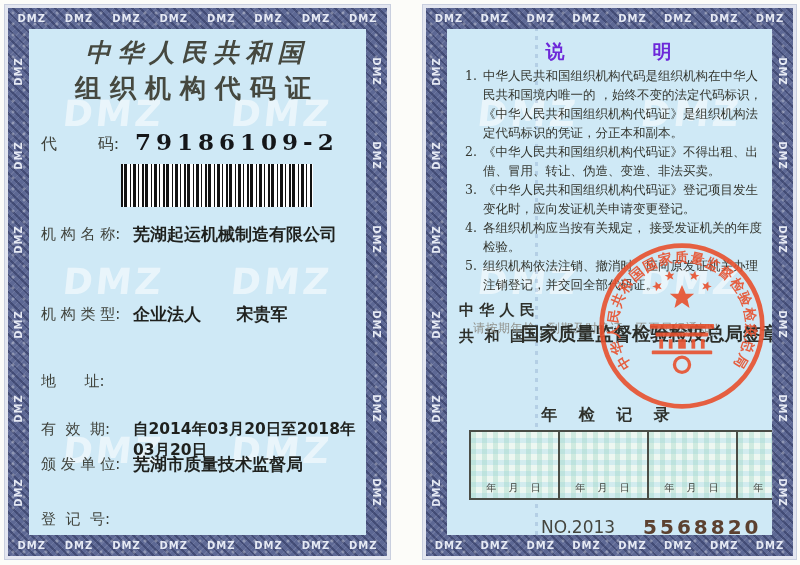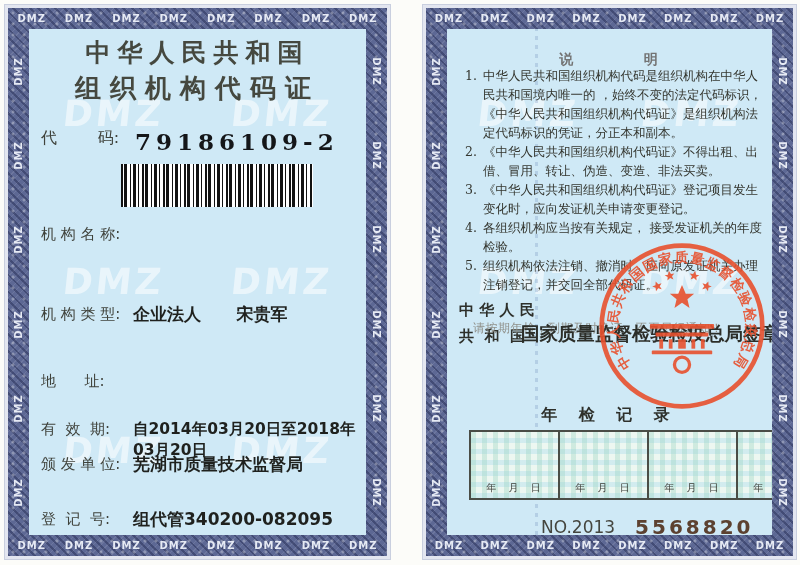--- a/index.html
+++ b/index.html
@@ -55,24 +55,24 @@
     font-size:36px; font-weight:bold; letter-spacing:3px;
     color:rgba(255,255,255,.55); transform:skew(-6deg);
     flex:0 0 40%; text-align:center;
   }
 
   
   .lp-title1, .lp-title2 {
     position:absolute; left:0; width:100%; text-align:center;
     font-weight:bold; color:#45483f; z-index:1;
   }
-  .lp-title1 { top:7px;  font-size:25px; letter-spacing:7px; }
+  .lp-title1 { top:7px;  font-size:25px; letter-spacing:7px;font-style:italic; }
   .lp-title2 { top:42px; font-size:26px; letter-spacing:9px; }
 
-  .code-row { position:absolute; top:99px; left:12px; z-index:1; display:flex; align-items:flex-start; }
+  .code-row { position:absolute; top:99px; left:12px; z-index:1; display:flex; align-items:flex-end; }
   .code-label { font-size:16px; color:#3f423b; white-space:pre; }
   .code-value {
     font-family:"DejaVu Serif", serif; font-weight:bold;
     font-size:23px; letter-spacing:5px; color:#141619; margin-left:16px;
   }
   .barcode {
     position:absolute; top:135px; left:92px; width:192px; height:43px; z-index:1;
     background:repeating-linear-gradient(90deg,
       #121212 0 2px, #fff 2px 3px, #121212 3px 6px, #fff 6px 9px,
       #121212 9px 10px, #fff 10px 12px, #121212 12px 15px, #fff 15px 17px,
@@ -86,22 +86,22 @@
   .row-type   { top:274px; }
   .row-addr   { top:309px;margin-top:32px; }
   .row-valid  { top:389px; }
   .row-valid .val { font-size:15.5px; padding-top:1px; }
   .row-issuer { top:424px; }
   .row-reg    { top:479px; }
 
   
   .rp-heading {
     position:absolute; top:10px; left:0; width:100%; text-align:center;
-    font-size:14px; font-weight:bold; letter-spacing:2px; color:#737373;
-    white-space:pre; z-index:1;margin-top:12px;
+    font-size:19px; font-weight:bold; letter-spacing:2px; color:#6d28d9;
+    white-space:pre; z-index:1;
   }
   .notes {
     position:absolute; top:37px; left:18px; right:8px; z-index:1;
     font-family:"DejaVu Serif", serif; font-size:12.5px; color:#34362f; line-height:1.52;
   }
   .note { display:flex; }
   .note .n { flex:none; width:18px; }
   .note .t { flex:1; }
 
   .crease {
@@ -138,21 +138,21 @@
       repeating-linear-gradient(90deg, rgba(150,210,190,.35) 0 5px, transparent 5px 11px),
       repeating-linear-gradient(0deg, rgba(160,215,235,.35) 0 5px, transparent 5px 11px);
   }
   .cell:last-child { border-right:none; }
   .cell .ymd {
     position:absolute; bottom:3px; left:0; width:100%; text-align:center;
     font-size:10px; color:#3c3e38; letter-spacing:2px; white-space:pre;
   }
   .serial { position:absolute; top:486px; left:94px; z-index:1; display:flex; align-items:center; }
   .serial-prefix { font-size:17px; color:#45463f; }
-  .serial-num { font-size:20px; font-weight:bold; color:#5c4130; letter-spacing:3px; margin-left:20px; }
+  .serial-num { font-size:20px; font-weight:bold; color:#5c4130; letter-spacing:3px; margin-left:28px; }
 </style>
 </head>
 <body>
 
 <div class="page page-left">
   <div class="strip strip-top">
       <span>DMZ</span>
       <span>DMZ</span>
       <span>DMZ</span>
       <span>DMZ</span>
@@ -202,39 +202,39 @@
     <div class="lp-title2">组织机构代码证</div>
 
     <div class="code-row">
       <span class="code-label">代        码:</span>
       <span class="code-value">79186109-2</span>
     </div>
     <div class="barcode"></div>
 
     <div class="row row-name">
       <span class="lbl">机 构 名 称:</span>
+      <span class="val">芜湖起运机械制造有限公司</span>
     </div>
     <div class="row row-type">
       <span class="lbl">机 构 类 型:</span>
       <span class="val">企业法人      宋贵军</span>
     </div>
     <div class="row row-addr">
       <span class="lbl">地      址:</span>
     </div>
     <div class="row row-valid">
       <span class="lbl">有  效  期:</span>
       <span class="val">自2014年03月20日至2018年03月20日</span>
     </div>
     <div class="row row-issuer">
       <span class="lbl">颁 发 单 位:</span>
       <span class="val">芜湖市质量技术监督局</span>
     </div>
     <div class="row row-reg">
       <span class="lbl">登  记  号:</span>
-      <span class="val">组代管340200-082095</span>
     </div>
   </div>
 </div>
 
 <div class="page page-right">
   <div class="strip strip-top">
       <span>DMZ</span>
       <span>DMZ</span>
       <span>DMZ</span>
       <span>DMZ</span>

